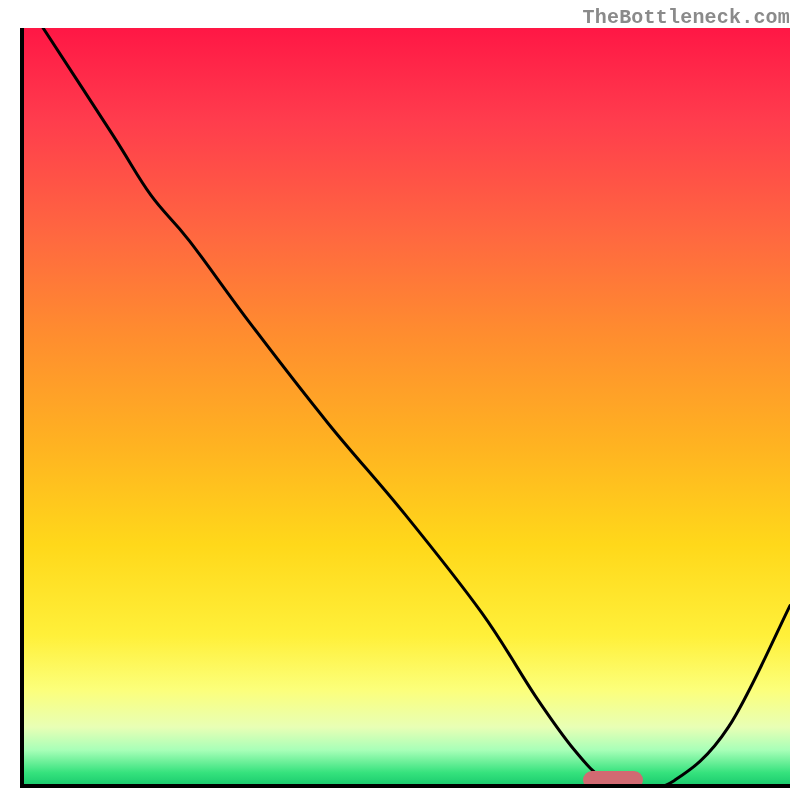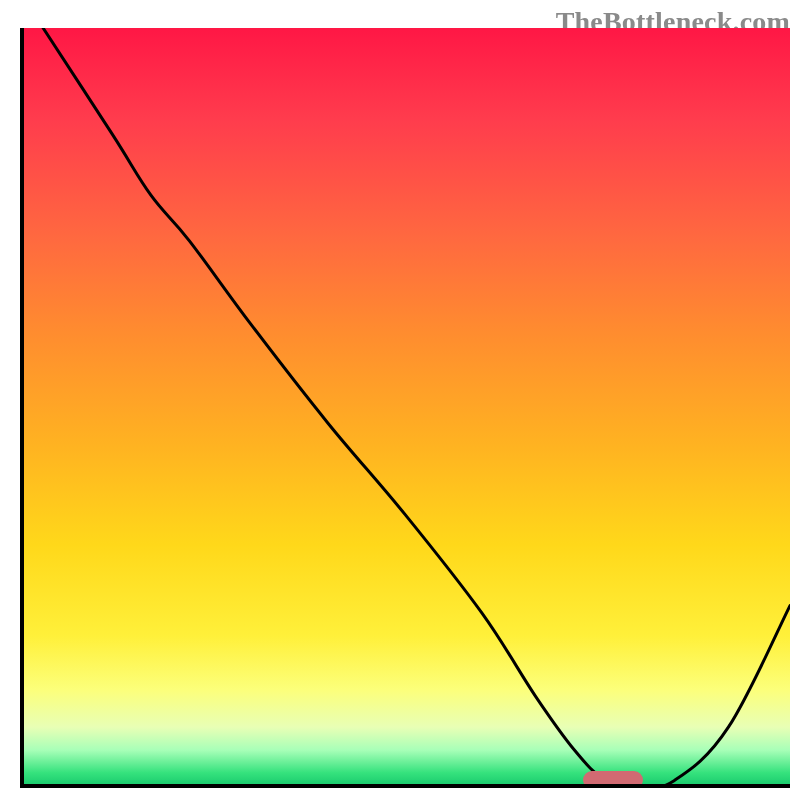--- a/index.html
+++ b/index.html
@@ -2,22 +2,22 @@
 <html><head>
 <meta charset="utf-8">
 <style>
   * { margin: 0; padding: 0; box-sizing: border-box; }
   html, body { width: 800px; height: 800px; overflow: hidden; background: #fff; }
   .wrap { position: relative; width: 800px; height: 800px; }
   .attribution {
     position: absolute;
     top: 6px;
     right: 10px;
-    font-family: Liberation Serif, serif;
-    font-size: 28px;
+    font-family: Liberation Mono, monospace;
+    font-size: 20px;
     font-weight: bold;
     color: #8a8a8a;
     letter-spacing: 0.2px;
   }
   .plot {
     position: absolute;
     left: 20px;
     top: 28px;
     width: 770px;
     height: 760px;

